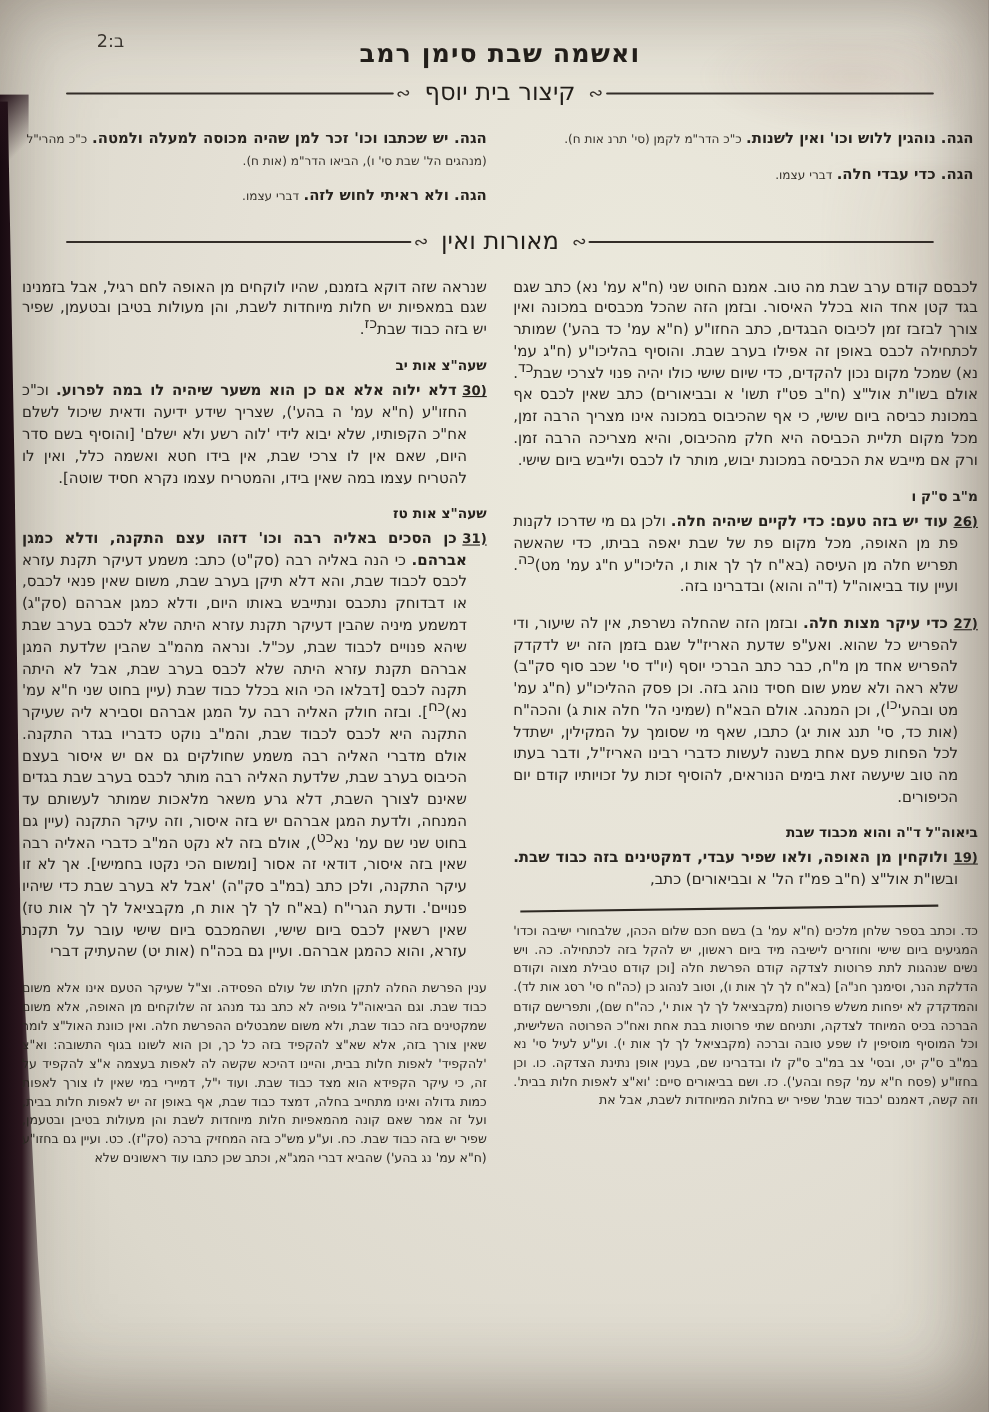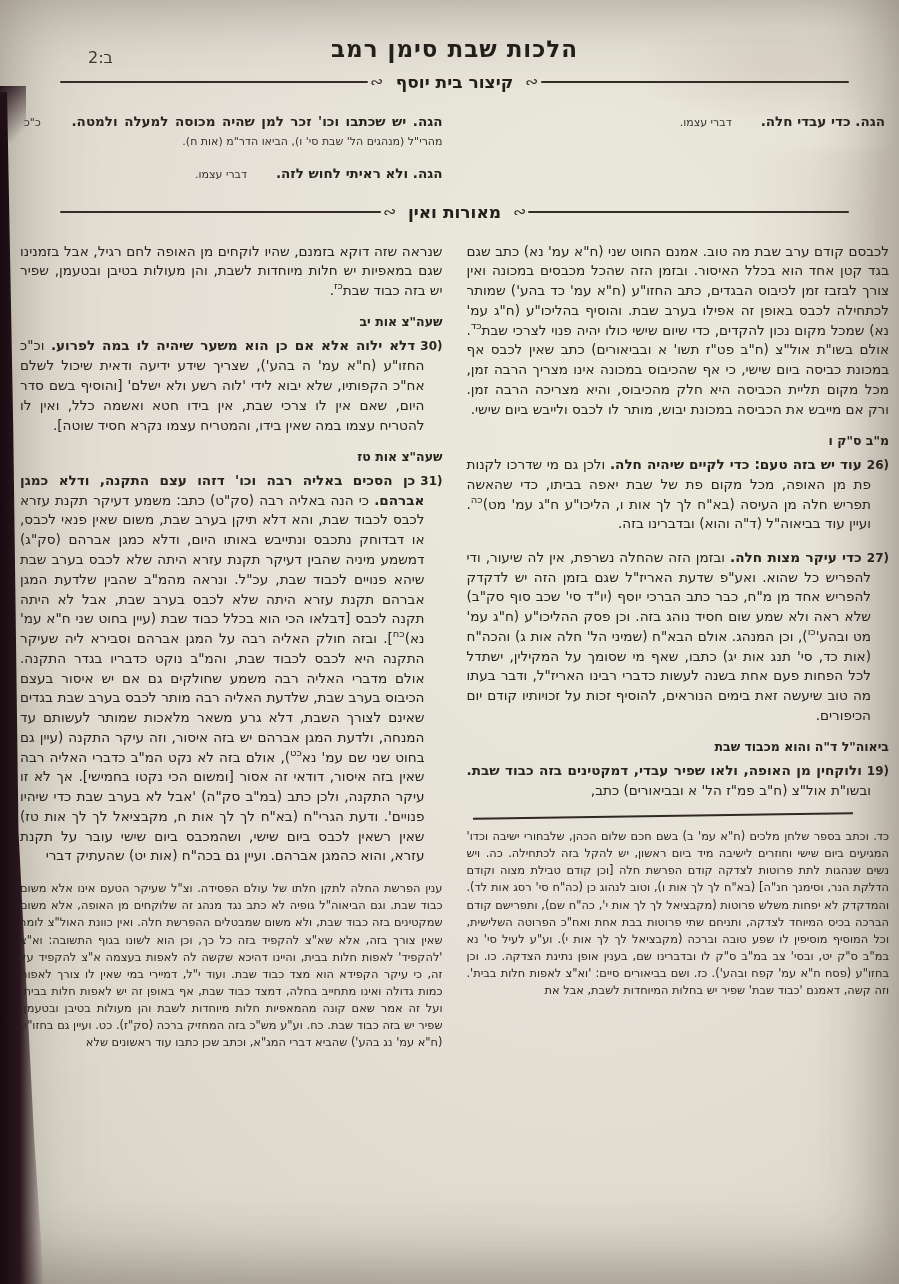--- a/index.html
+++ b/index.html
@@ -16,80 +16,84 @@
     background:linear-gradient(135deg,#241219 0%,rgba(36,18,25,0) 80%);}
   .ghost{position:absolute;top:34px;right:26px;width:240px;height:90px;pointer-events:none;
     background:radial-gradient(ellipse at 60% 40%, rgba(150,110,100,.14), rgba(150,110,100,0) 70%);
     filter:blur(3px);}
   .ghost2{position:absolute;top:150px;right:10px;width:140px;height:260px;pointer-events:none;
     background:radial-gradient(ellipse at 80% 30%, rgba(140,115,95,.10), rgba(140,115,95,0) 75%);
     filter:blur(4px);}
 
   .page{position:absolute;inset:0;padding:30px 10px 8px 20px;direction:rtl;}
 
-  .pagenum{position:absolute;top:48px;left:88px;font-size:16px;color:#3a352f;direction:rtl;}
+  .pagenum{position:absolute;top:28px;left:88px;font-size:16px;color:#3a352f;direction:rtl;}
 
   .main-title{text-align:center;font-weight:bold;font-size:23px;letter-spacing:1px;color:#221e1a;
     margin:6px 60px 10px 60px;}
 
   .sec-header{display:flex;align-items:center;margin:8px 40px 6px 40px;}
   .sec-header .rule{flex:1;height:2px;background:#332d28;border-radius:2px;}
   .sec-header .swirl{font-size:16px;line-height:1;padding:0 2px;color:#332d28;transform:rotate(-8deg);}
-  .sec-title{font-weight:bold;font-size:17px;padding:0 10px;white-space:nowrap;color:#221e1a;}
+  .sec-title{font-weight:normal;font-size:22px;padding:0 10px;white-space:nowrap;color:#221e1a;}
 
   .cols{display:flex;gap:24px;align-items:flex-start;}
   .col{flex:1;min-width:0;}
 
   
   .kitzur{min-height:96px;margin:2px 4px 4px 4px;}
   .kp{font-size:12.5px;line-height:1.55;text-align:justify;margin-bottom:7px;}
-  .kp .kbold{font-weight:bold;font-size:13.5px;margin-left:25px;}
+  .kp .kbold{font-weight:bold;font-size:13.5px;}
   .kp .krest{font-size:11px;color:#35302a;}
 
   
   .body-cols{margin-top:4px;}
   .para{font-size:13.6px;line-height:1.455;text-align:justify;}
   .subhead{font-weight:bold;font-size:12.5px;margin:9px 0 3px 0;color:#26221d;}
   .item{font-size:13.6px;line-height:1.455;text-align:justify;margin-top:7px;
     padding-right:18px;text-indent:-18px;}
-  .inum{direction:ltr;unicode-bidi:isolate;font-weight:bold;font-size:12px;margin-left:5px;}
+  .inum{direction:ltr;unicode-bidi:isolate;font-weight:bold;font-size:12px;margin-left:5px;text-decoration:underline;}
   .dh{font-weight:bold;}
-  sup.fnref{font-size:10px;vertical-align:super;line-height:0;}
+  sup.fnref{font-size:13px;vertical-align:super;line-height:0;}
   b.fnnum{font-weight:normal;}
 
   .fn-rule{width:90%;height:0;border-top:2px solid #2e2923;margin:14px auto 8px 6px;
     transform:rotate(-0.8deg);}
   .fnote{font-size:11.4px;line-height:1.5;text-align:justify;color:#2b2721;}
   .fnote-left{margin-top:14px;}
 </style>
 </head>
 <body>
 
 <div class="photo">
   <div class="book-edge"></div>
   <div class="book-edge-top"></div>
   <div class="ghost"></div>
   <div class="ghost2"></div>
 
   <div class="page">
 
     <div class="pagenum">ב:2</div>
 
-    <div class="main-title">הלכות שבת סימן רמב</div>
+    <div class="main-title">ואשמה שבת סימן רמב</div>
 
     <div class="sec-header">
       <span class="rule"></span>
       <span class="swirl">∾</span>
       <span class="sec-title">קיצור בית יוסף</span>
       <span class="swirl">∾</span>
       <span class="rule"></span>
     </div>
 
     <div class="cols kitzur">
       <div class="col">
+        <p class="kp">
+          <span class="kbold">הגה. נוהגין ללוש וכו' ואין לשנות.</span>
+          <span class="krest">כ"כ הדר"מ לקמן (סי' תרנ אות ח).</span>
+        </p>
         <p class="kp">
           <span class="kbold">הגה. כדי עבדי חלה.</span>
           <span class="krest">דברי עצמו.</span>
         </p>
       </div>
       <div class="col">
         <p class="kp">
           <span class="kbold">הגה. יש שכתבו וכו' זכר למן שהיה מכוסה למעלה ולמטה.</span>
           <span class="krest">כ"כ מהרי"ל (מנהגים הל' שבת סי' ו), הביאו הדר"מ (אות ח).</span>
         </p>

